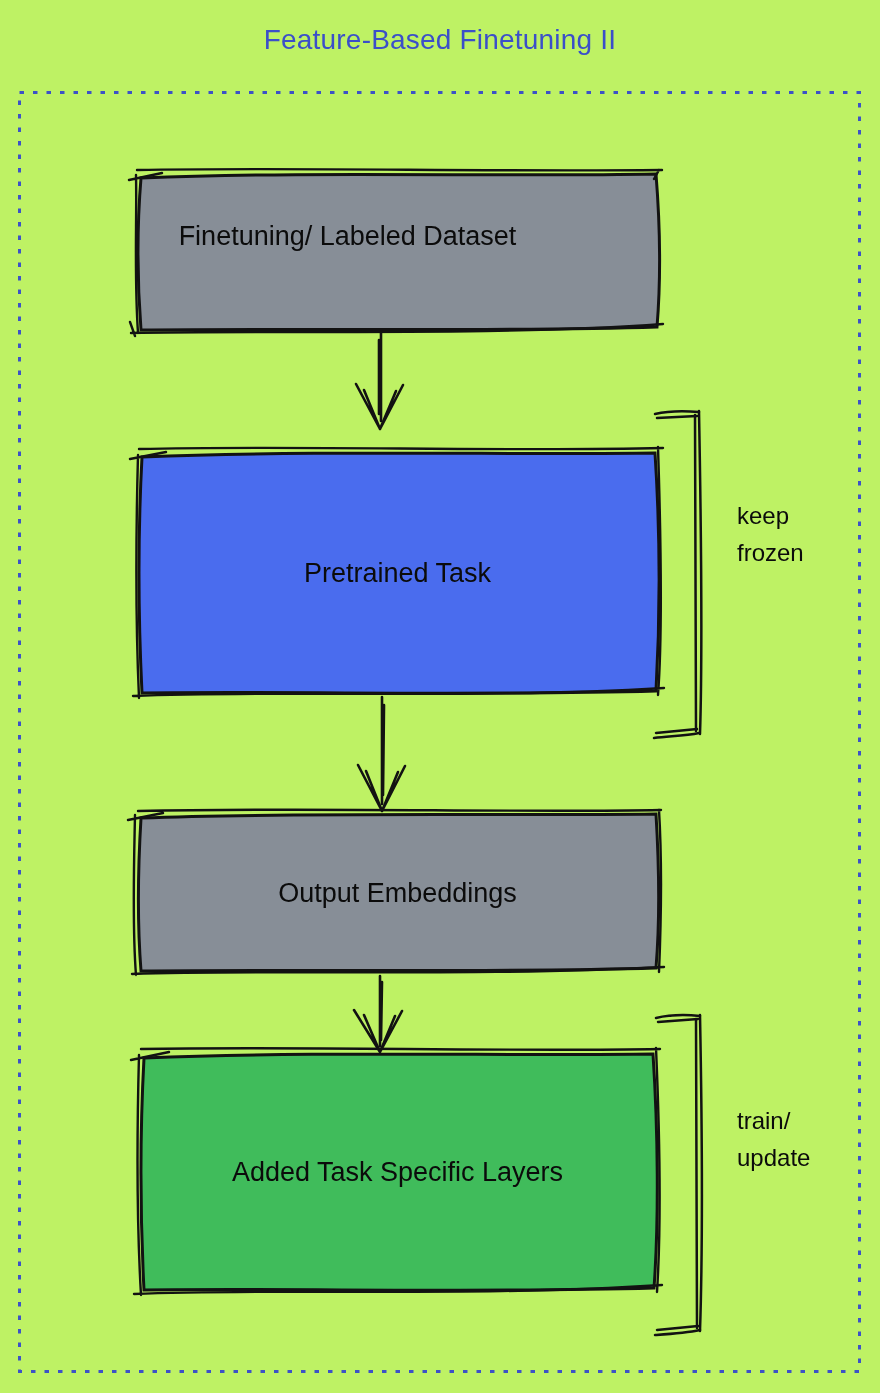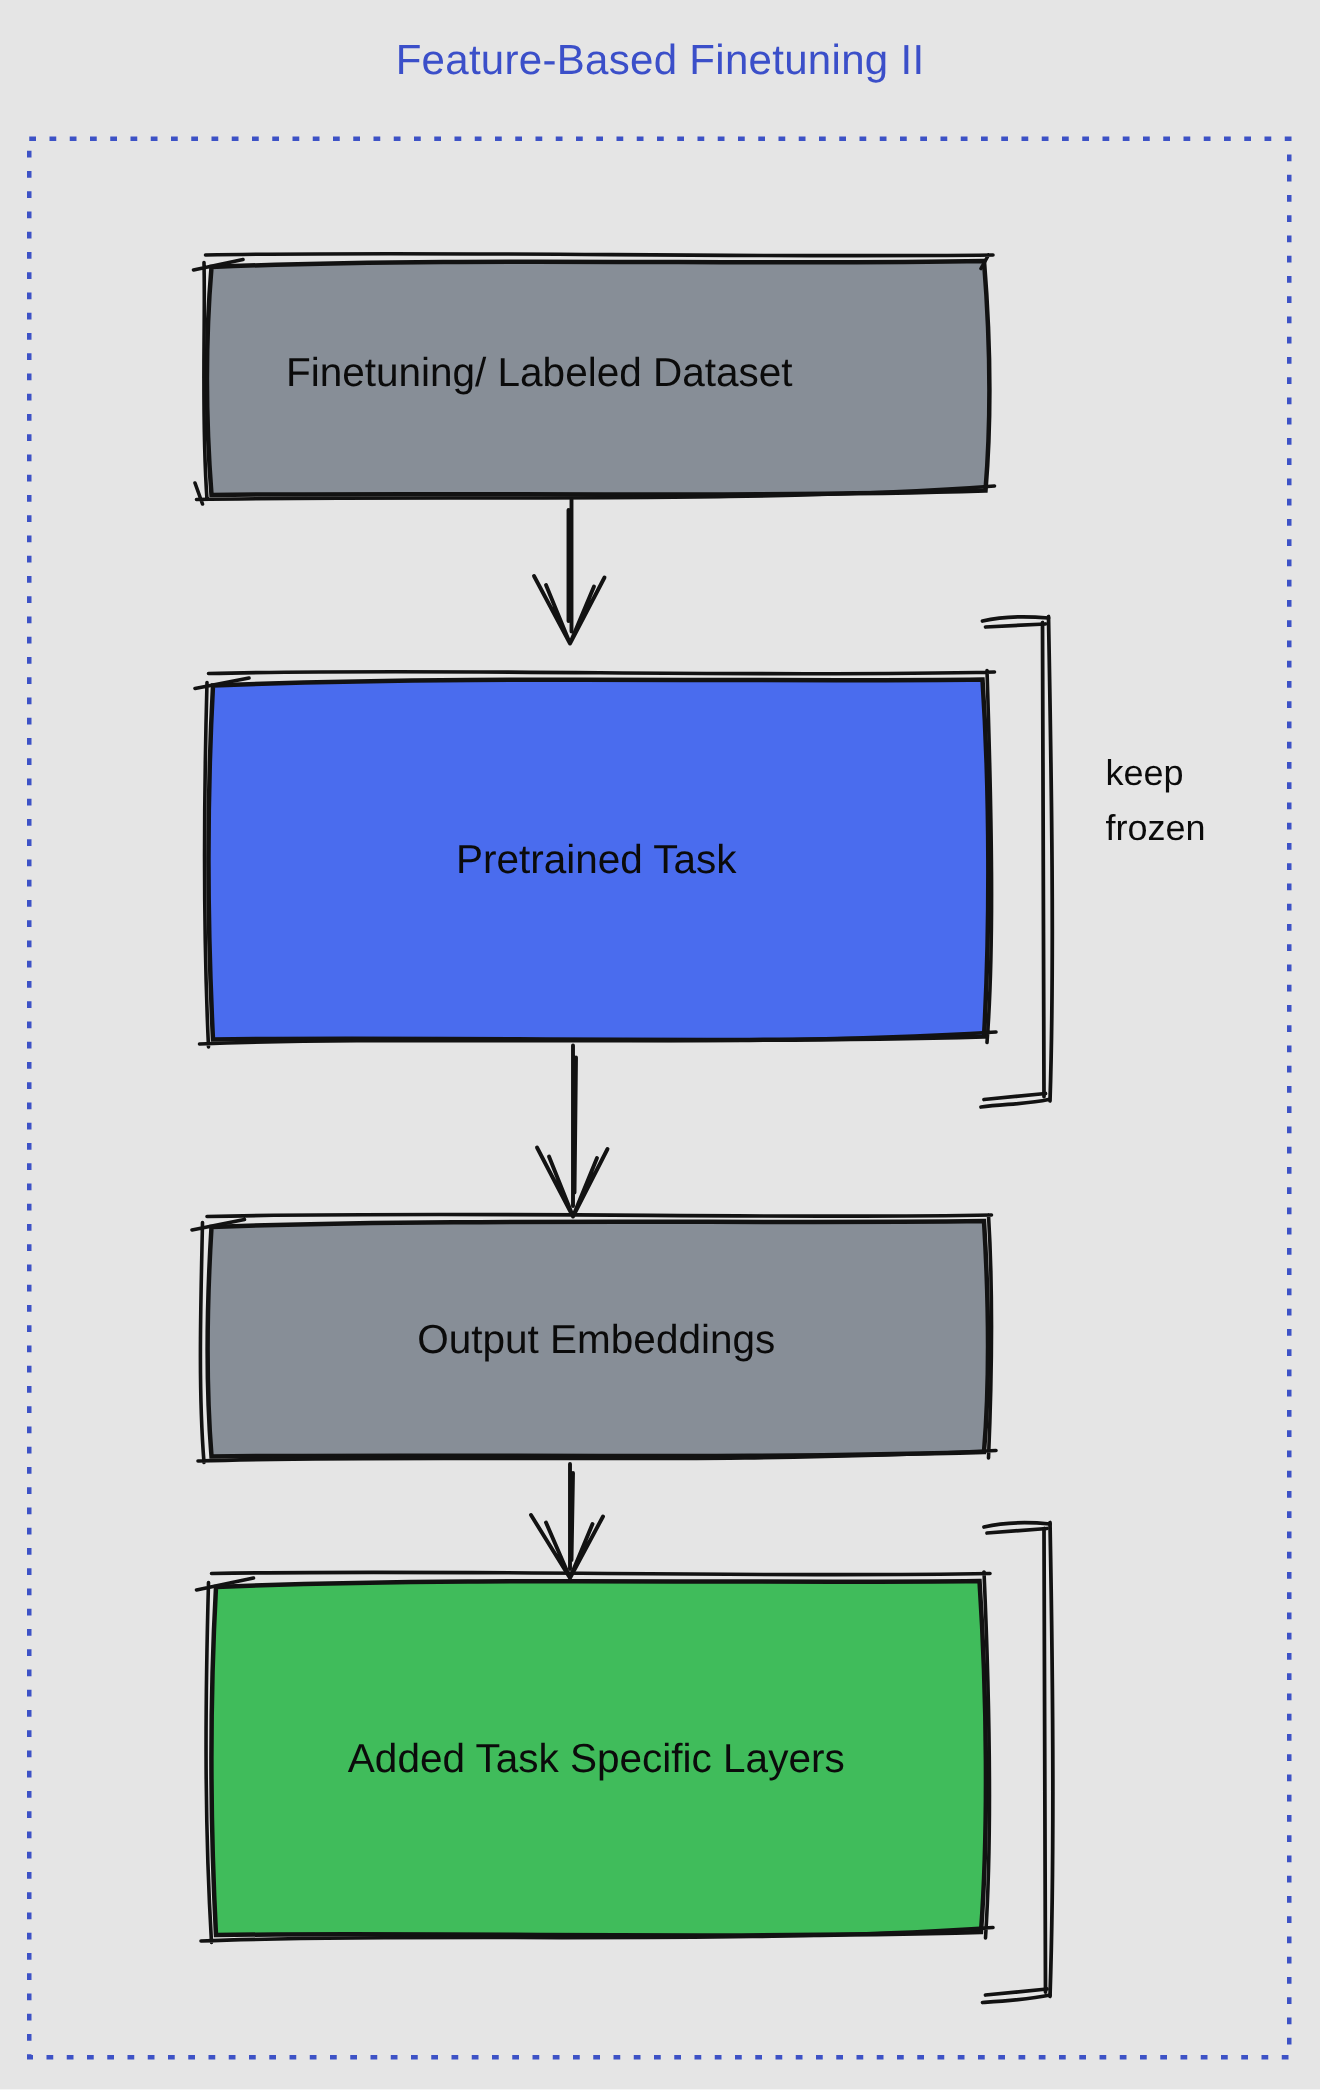--- a/index.html
+++ b/index.html
@@ -1,38 +1,38 @@
 <!DOCTYPE html>
 <html><head>
 <meta charset="utf-8">
 <style>
   html,body{margin:0;padding:0;background:#ffffff;}
   .canvas{
     position:relative;
     width:880px;height:1393px;
-    background:#e5e5e5;
+    background:#bef264;
     font-family:"Liberation Sans", sans-serif;
     overflow:hidden;
   }
   .title{
     position:absolute;top:24px;left:0;width:880px;
     text-align:center;
     font-size:28px;
     color:#3b4fc9;
     letter-spacing:0.2px;
   }
   svg.diagram-layer{position:absolute;top:0;left:0;}
   .node-label{
     position:absolute;
     display:flex;align-items:center;justify-content:center;
     font-size:27px;color:#0b0b0b;
     text-align:center;
     pointer-events:none;
   }
-  .label-dataset{left:147px;top:172px;width:425px;height:158px;padding-bottom:30px;box-sizing:border-box;margin-top:12px;}
+  .label-dataset{left:135px;top:172px;width:425px;height:158px;padding-bottom:30px;box-sizing:border-box;}
   .label-pretrained{left:135px;top:452px;width:525px;height:242px;}
   .label-embeddings{left:135px;top:813px;width:525px;height:160px;}
   .label-layers{left:135px;top:1053px;width:525px;height:238px;}
   .bracket-label{
     position:absolute;
     font-size:24px;line-height:37px;color:#0b0b0b;
     pointer-events:none;
   }
   .label-keep-frozen{left:737px;top:497px;width:110px;}
   .label-train-update{left:737px;top:1102px;width:128px;}
@@ -116,14 +116,15 @@
       <path d="M700,1330 C686,1333 670,1334 655,1335 M698,1326 L657,1330"></path>
     </g>
   </svg>
 
   <div class="node-label label-dataset">Finetuning/ Labeled Dataset</div>
   <div class="node-label label-pretrained">Pretrained Task</div>
   <div class="node-label label-layers">Added Task Specific Layers</div>
   <div class="node-label label-embeddings">Output Embeddings</div>
 
   <div class="bracket-label label-keep-frozen">keep frozen</div>
+  <div class="bracket-label label-train-update">train/ update</div>
 
 </div>
 
 </body></html>

